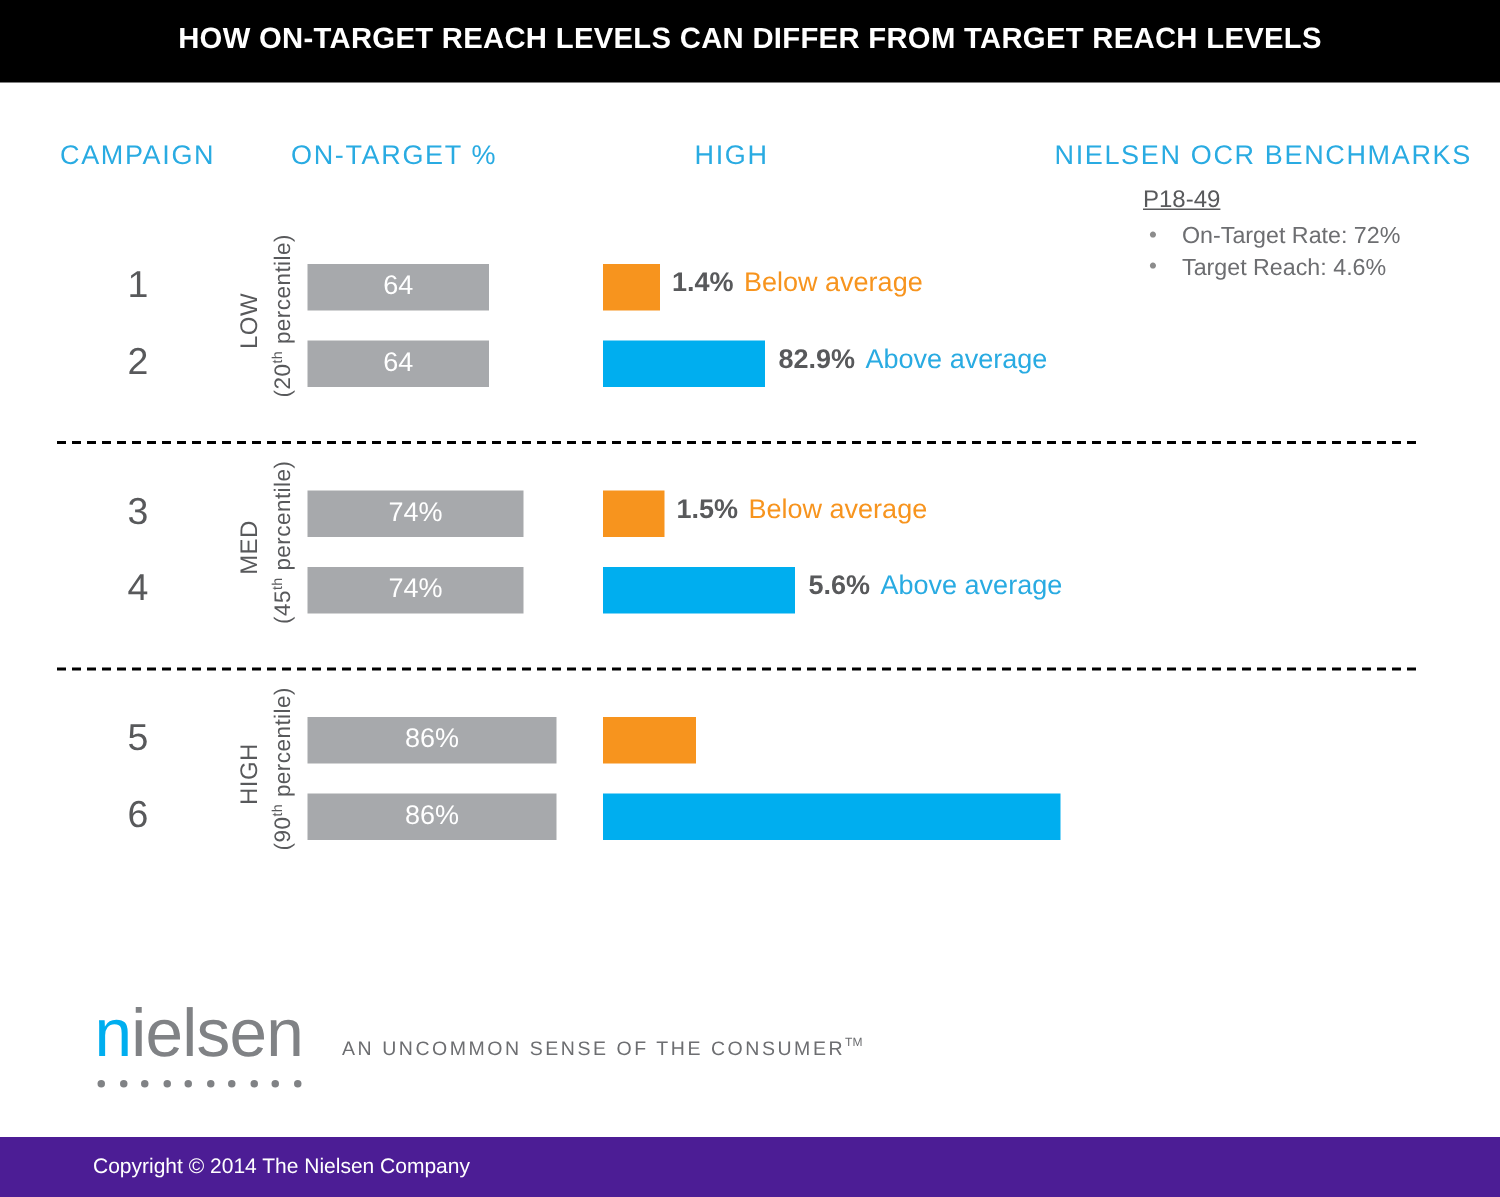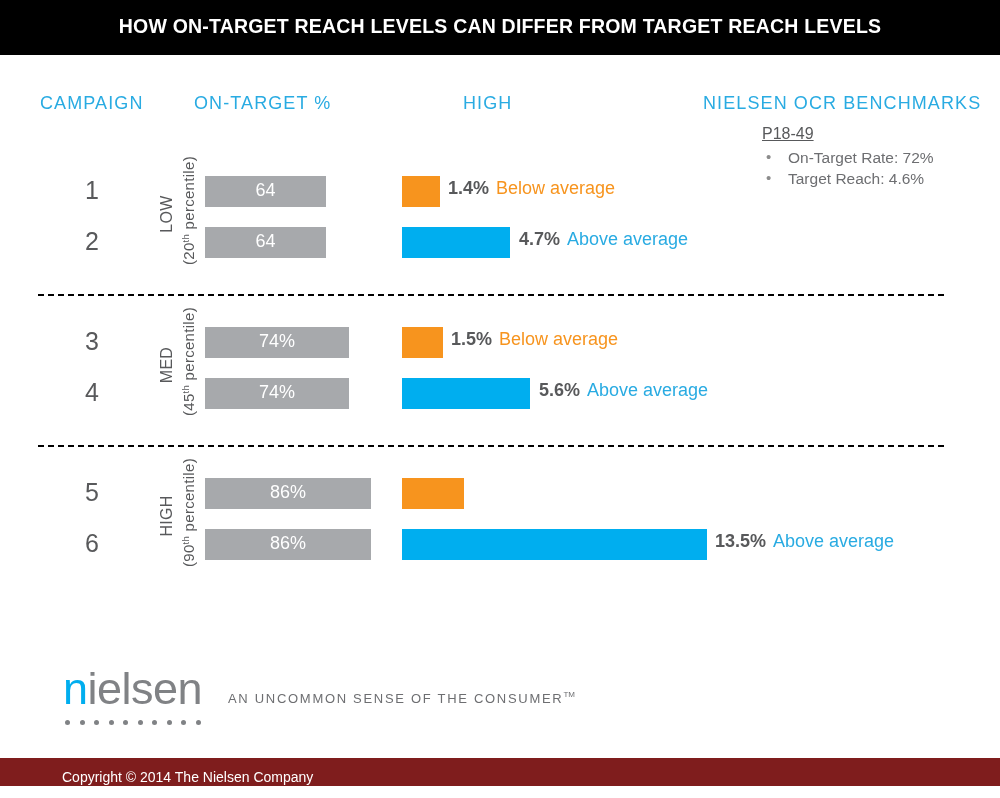--- a/index.html
+++ b/index.html
@@ -214,22 +214,22 @@
     letter-spacing: 1.7px;
     white-space: nowrap;
     text-align: right;
   }
   .tagline sup { font-size: 8px; vertical-align: 6px; letter-spacing: 0; }
 
   
   .footer-bar {
     position: absolute;
     left: 0; top: 758px;
-    width: 1000px; height: 28px;
-    background: #7f1d1d;
+    width: 1000px; height: 40px;
+    background: #4c1d95;
   }
   .footer-text {
     position: absolute;
     left: 62px;
     top: 11px;
     color: #ffffff;
     font-size: 14px;
     white-space: nowrap;
   }
 </style>
@@ -276,21 +276,21 @@
     </div>
   </div>
 
   <div class="row">
     <div class="campaign-num">2</div>
     <div class="grey-bar" style="width:121px">
       <div class="val">64</div>
     </div>
     <div class="reach-bar blue" style="width:108px"></div>
     <div class="reach-label" style="left:519px">
-      <span class="pct">4.7%</span><span class="desc above">Above average</span>
+      <span class="pct">82.9%</span><span class="desc above">Above average</span>
     </div>
   </div>
 </div>
 
 <div class="divider" id="divider-1"></div>
 
 <div class="group" id="group-med">
   <div class="vlabel">
     <div class="vtext vmain">MED</div>
     <div class="vtext vsub"><span>(45</span><sup>th</sup><span> percentile)</span></div>
@@ -334,23 +334,20 @@
     </div>
     <div class="reach-bar orange" style="width:62px"></div>
   </div>
 
   <div class="row">
     <div class="campaign-num">6</div>
     <div class="grey-bar" style="width:166px">
       <div class="val">86%</div>
     </div>
     <div class="reach-bar blue" style="width:305px"></div>
-    <div class="reach-label" style="left:715px">
-      <span class="pct">13.5%</span><span class="desc above">Above average</span>
-    </div>
   </div>
 </div>
 
 <div class="logo-block">
   <div class="logo-word"><span class="n-blue">n</span><span>ielsen</span></div>
   <div class="logo-dots">
     <span></span>
       <span></span>
       <span></span>
       <span></span>

